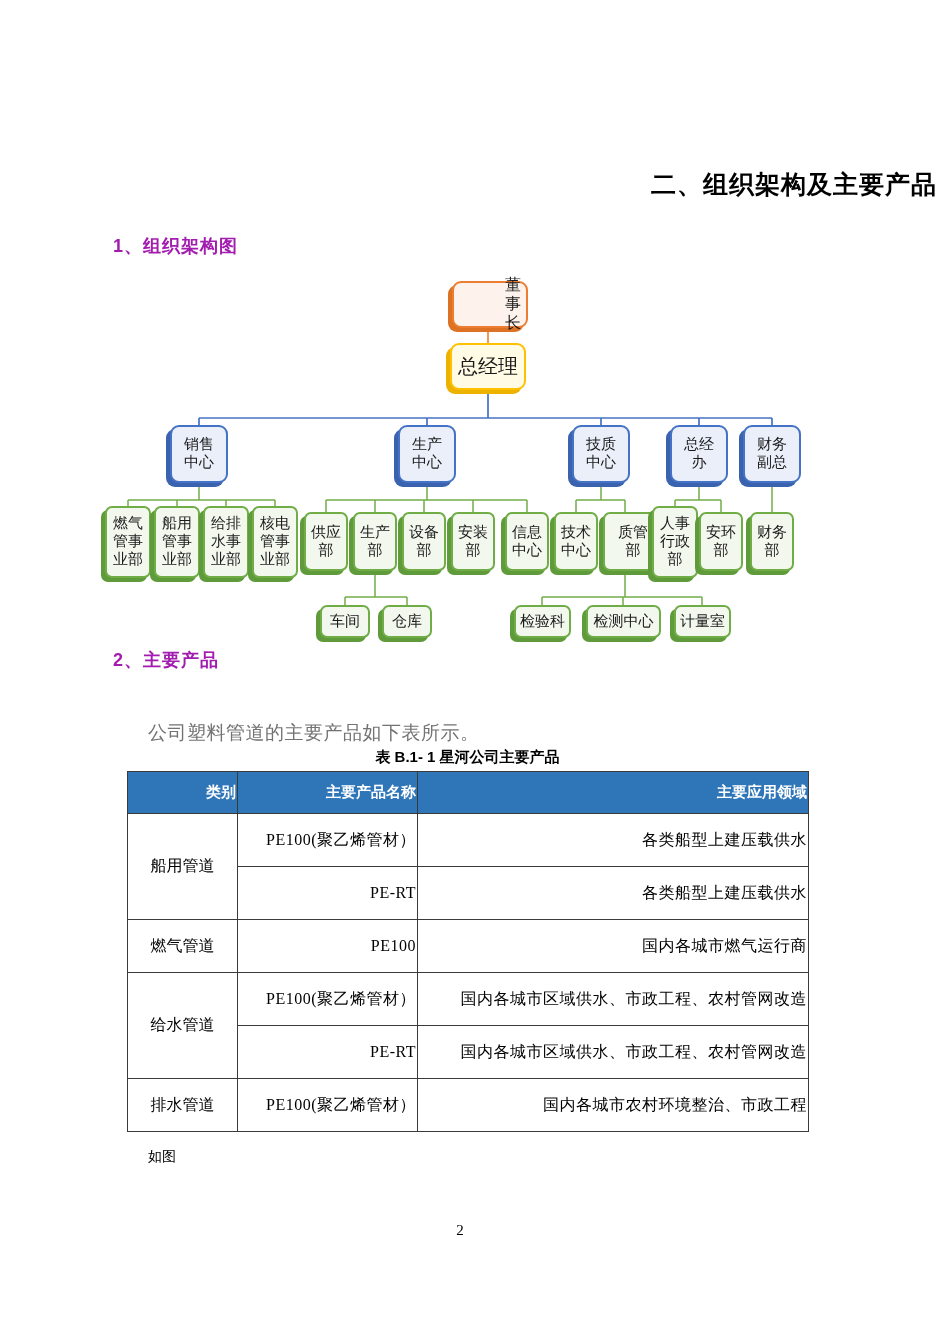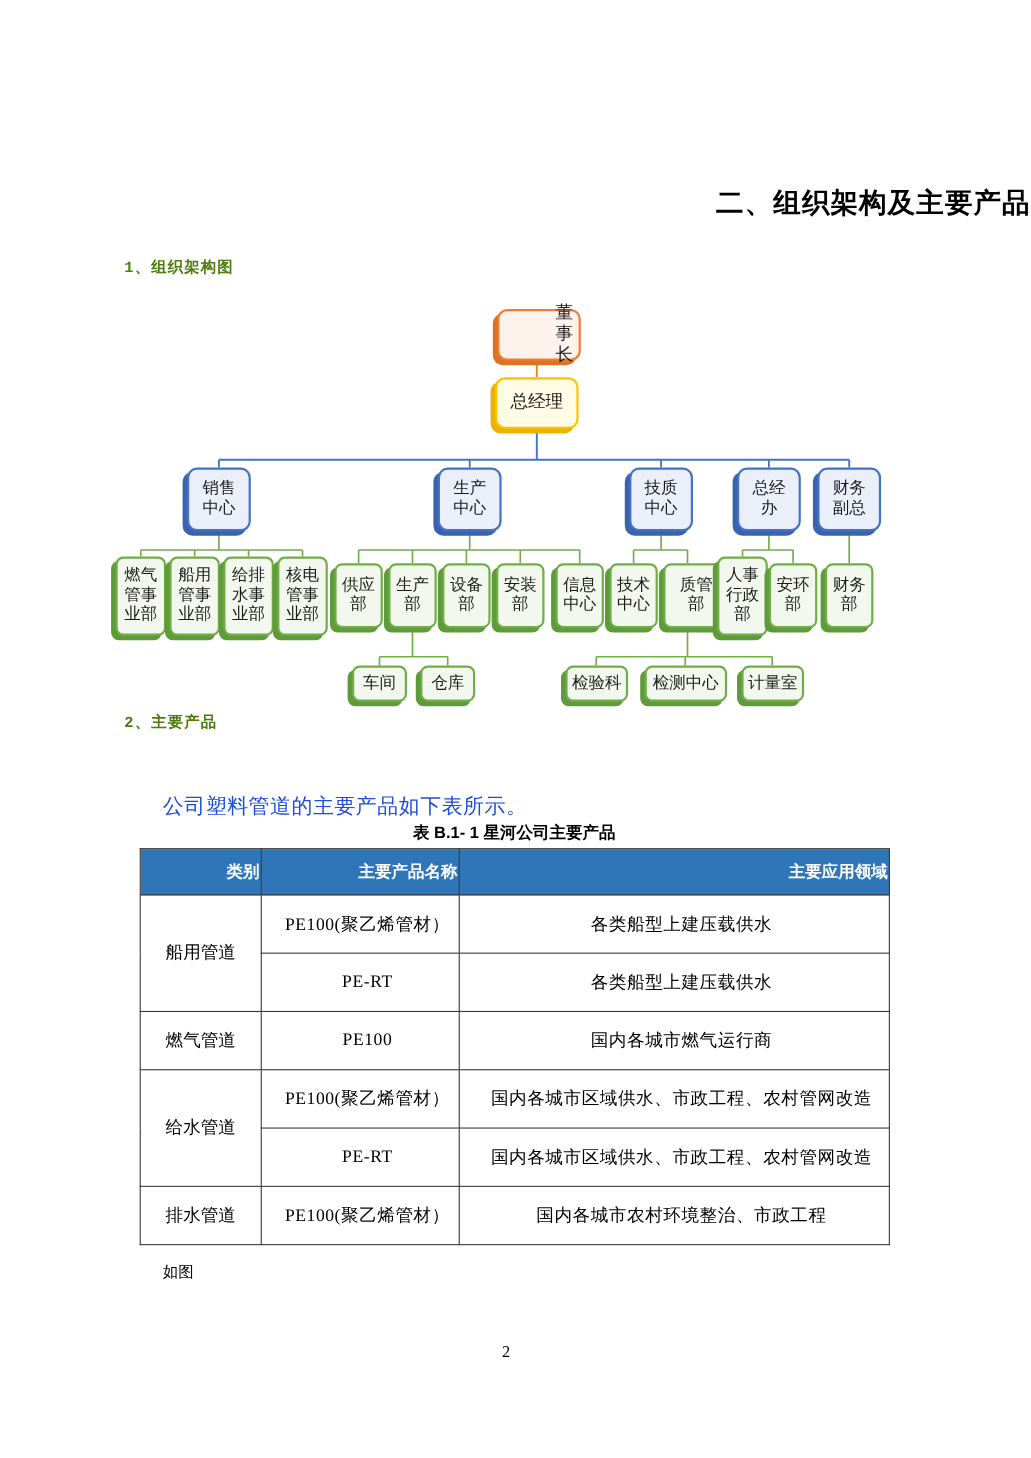--- a/index.html
+++ b/index.html
@@ -23,48 +23,48 @@
     font-family:"Liberation Serif","DejaVu Serif",serif;color:#111;
     overflow:hidden;
   }
   .doc-title{
     position:absolute;top:158px;left:0;width:937px;text-align:right;
     font-family:"Liberation Sans","DejaVu Sans",sans-serif;
     font-weight:bold;font-size:25px;letter-spacing:1px;color:#000;margin-top:10px;
   }
   .sec-heading{
     position:absolute;left:113px;
-    font-family:Liberation Mono, monospace;
-    font-weight:bold;font-size:14px;color:#4d7c0f;letter-spacing:1px;
+    font-family:Liberation Sans, sans-serif;
+    font-weight:bold;font-size:18px;color:#a21caf;letter-spacing:1px;
   }
   #heading-1{top:234px;}
   #heading-2{top:648px;}
   .body-par{
-    position:absolute;left:148px;top:720px;font-size:19px;color:#1d4ed8;letter-spacing:0.5px;
+    position:absolute;left:148px;top:720px;font-size:19px;color:#737373;letter-spacing:0.5px;
   }
   .note-par{
     position:absolute;left:148px;top:1148px;font-size:14px;color:#000;
   }
   .page-number{
     position:absolute;top:1222px;left:0;width:920px;text-align:center;font-size:15px;color:#000;
   }
 
   
   .org-chart{position:absolute;left:0;top:270px;width:937px;height:392px;}
   .org-chart svg{position:absolute;left:0;top:0;}
   .node{
     position:absolute;box-sizing:border-box;border-radius:9px;
     display:flex;align-items:center;justify-content:center;text-align:center;
     white-space:pre-line;line-height:1.18;color:#1a1a1a;
     font-family:"Liberation Serif","DejaVu Serif",serif;
   }
   .node.orange{border:2px solid var(--node-orange);background:var(--node-orange-fill);
     box-shadow:-4px 4px 0 var(--node-orange-shadow);font-size:16px;padding-left:46px;}
   .node.gold{border:2px solid var(--node-gold);background:var(--node-gold-fill);
-    box-shadow:-4px 4px 0 var(--node-gold-shadow);font-size:16px;}
+    box-shadow:-4px 4px 0 var(--node-gold-shadow);font-size:20px;}
   .node.blue{border:2px solid var(--node-blue);background:var(--node-blue-fill);
     box-shadow:-4px 4px 0 var(--node-blue-shadow);font-size:15px;}
   .node.green{border:2px solid var(--node-green);background:var(--node-green-fill);
     box-shadow:-4px 4px 0 var(--node-green-shadow);font-size:15px;border-radius:7px;}
 
   
   .tbl-caption{
     position:absolute;left:127px;top:748px;width:681px;text-align:center;
     font-family:"Liberation Sans","DejaVu Sans",sans-serif;
     font-weight:bold;font-size:15px;color:#000;
@@ -78,21 +78,21 @@
   }
   table.products thead th{
     background:var(--header-bg);color:#ffffff;
     font-family:"Liberation Sans","DejaVu Sans",sans-serif;
     font-weight:bold;font-size:15px;height:42px;text-align:right;
   }
   table.products td{
     height:53px;font-size:16px;color:#000;vertical-align:middle;
   }
   td.cat{text-align:center;font-size:17px;}
-  td.prod,td.app{text-align:center;padding-left:14px;letter-spacing:0.5px;margin-top:40px;}
+  td.prod,td.app{text-align:right;padding-left:14px;letter-spacing:0.5px;margin-top:40px;}
 </style>
 </head>
 <body>
 
 <div class="doc-title">二、组织架构及主要产品</div>
 
 <div id="heading-1" class="sec-heading">1、组织架构图</div>
 
 <div class="org-chart">
   <svg width="937" height="392" viewBox="0 0 937 392">

